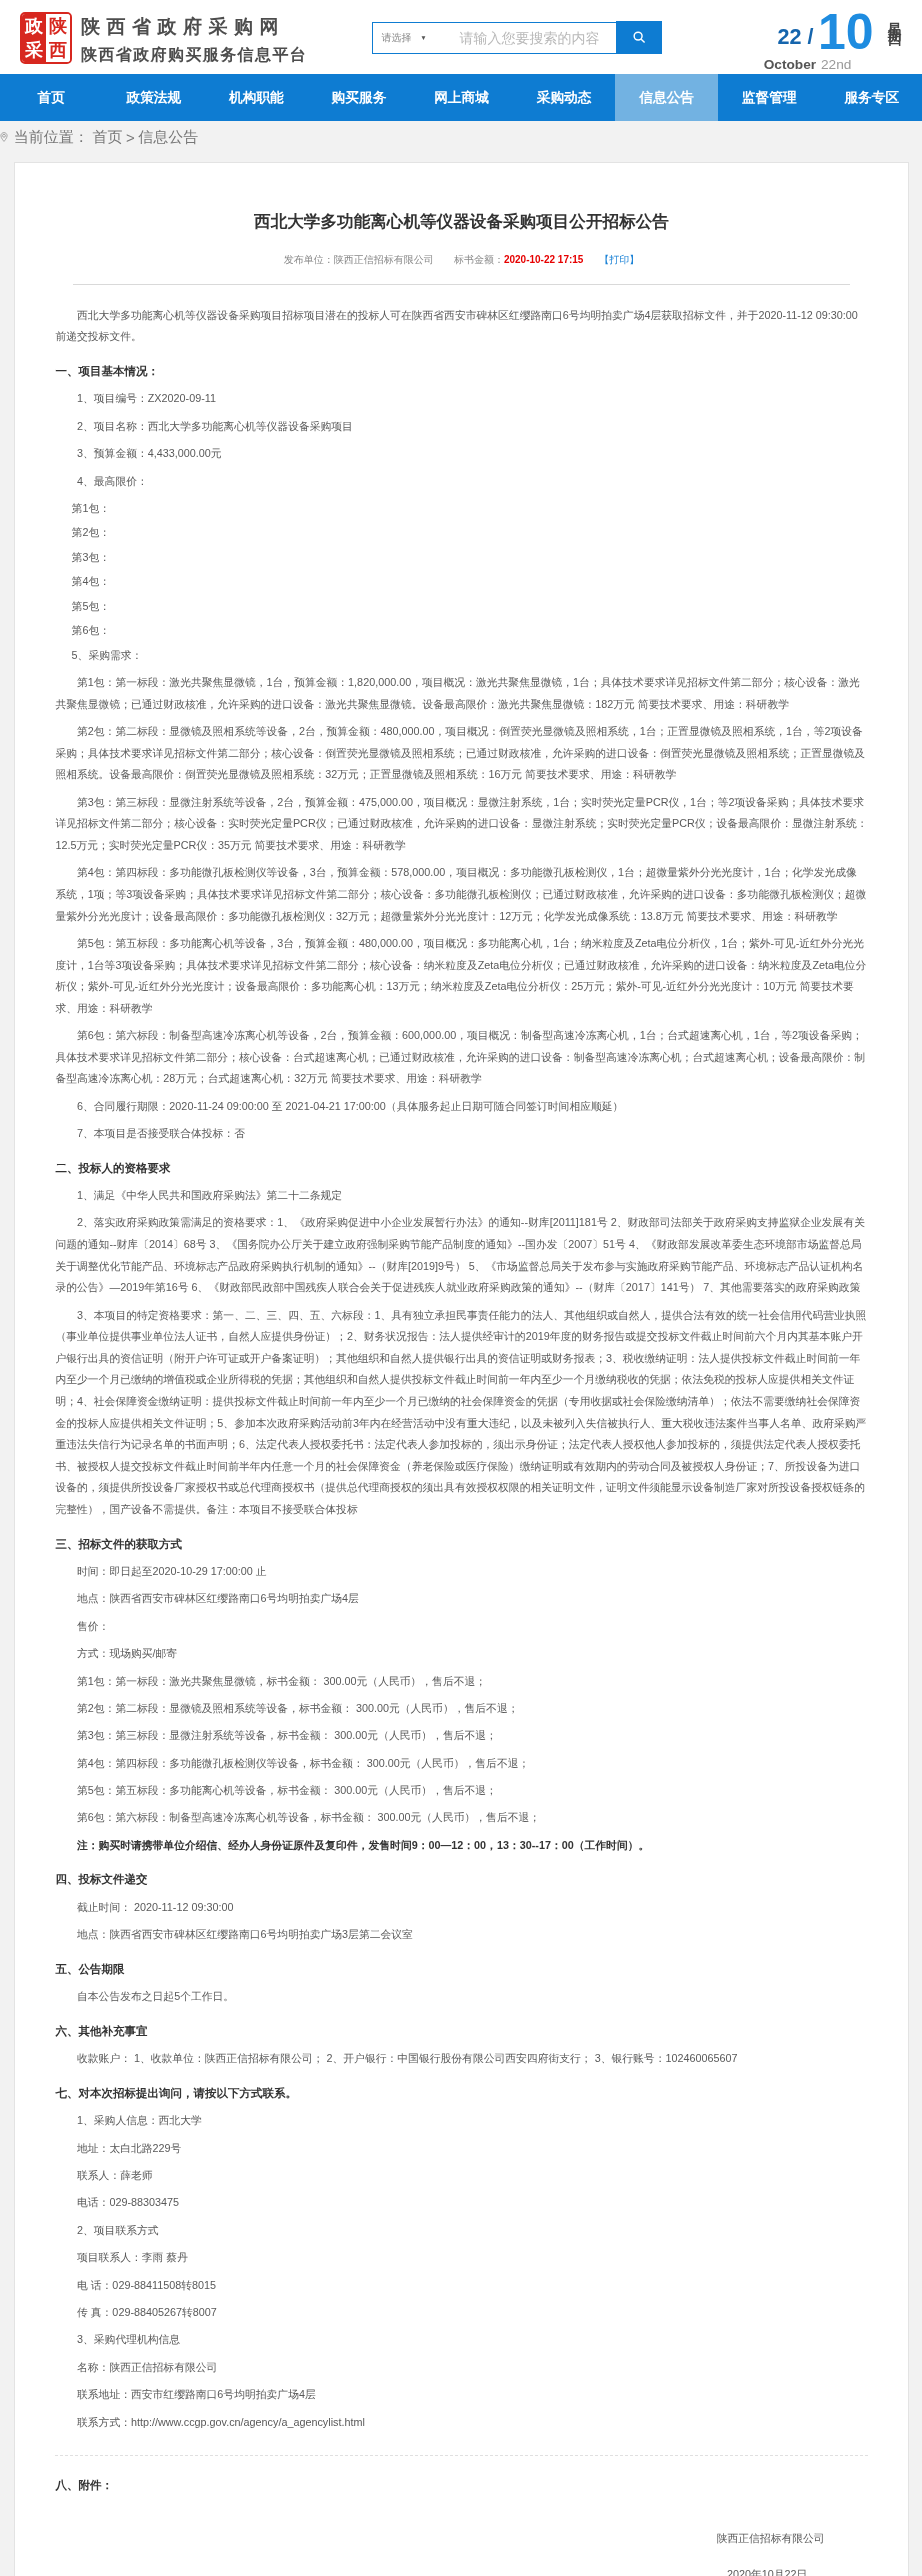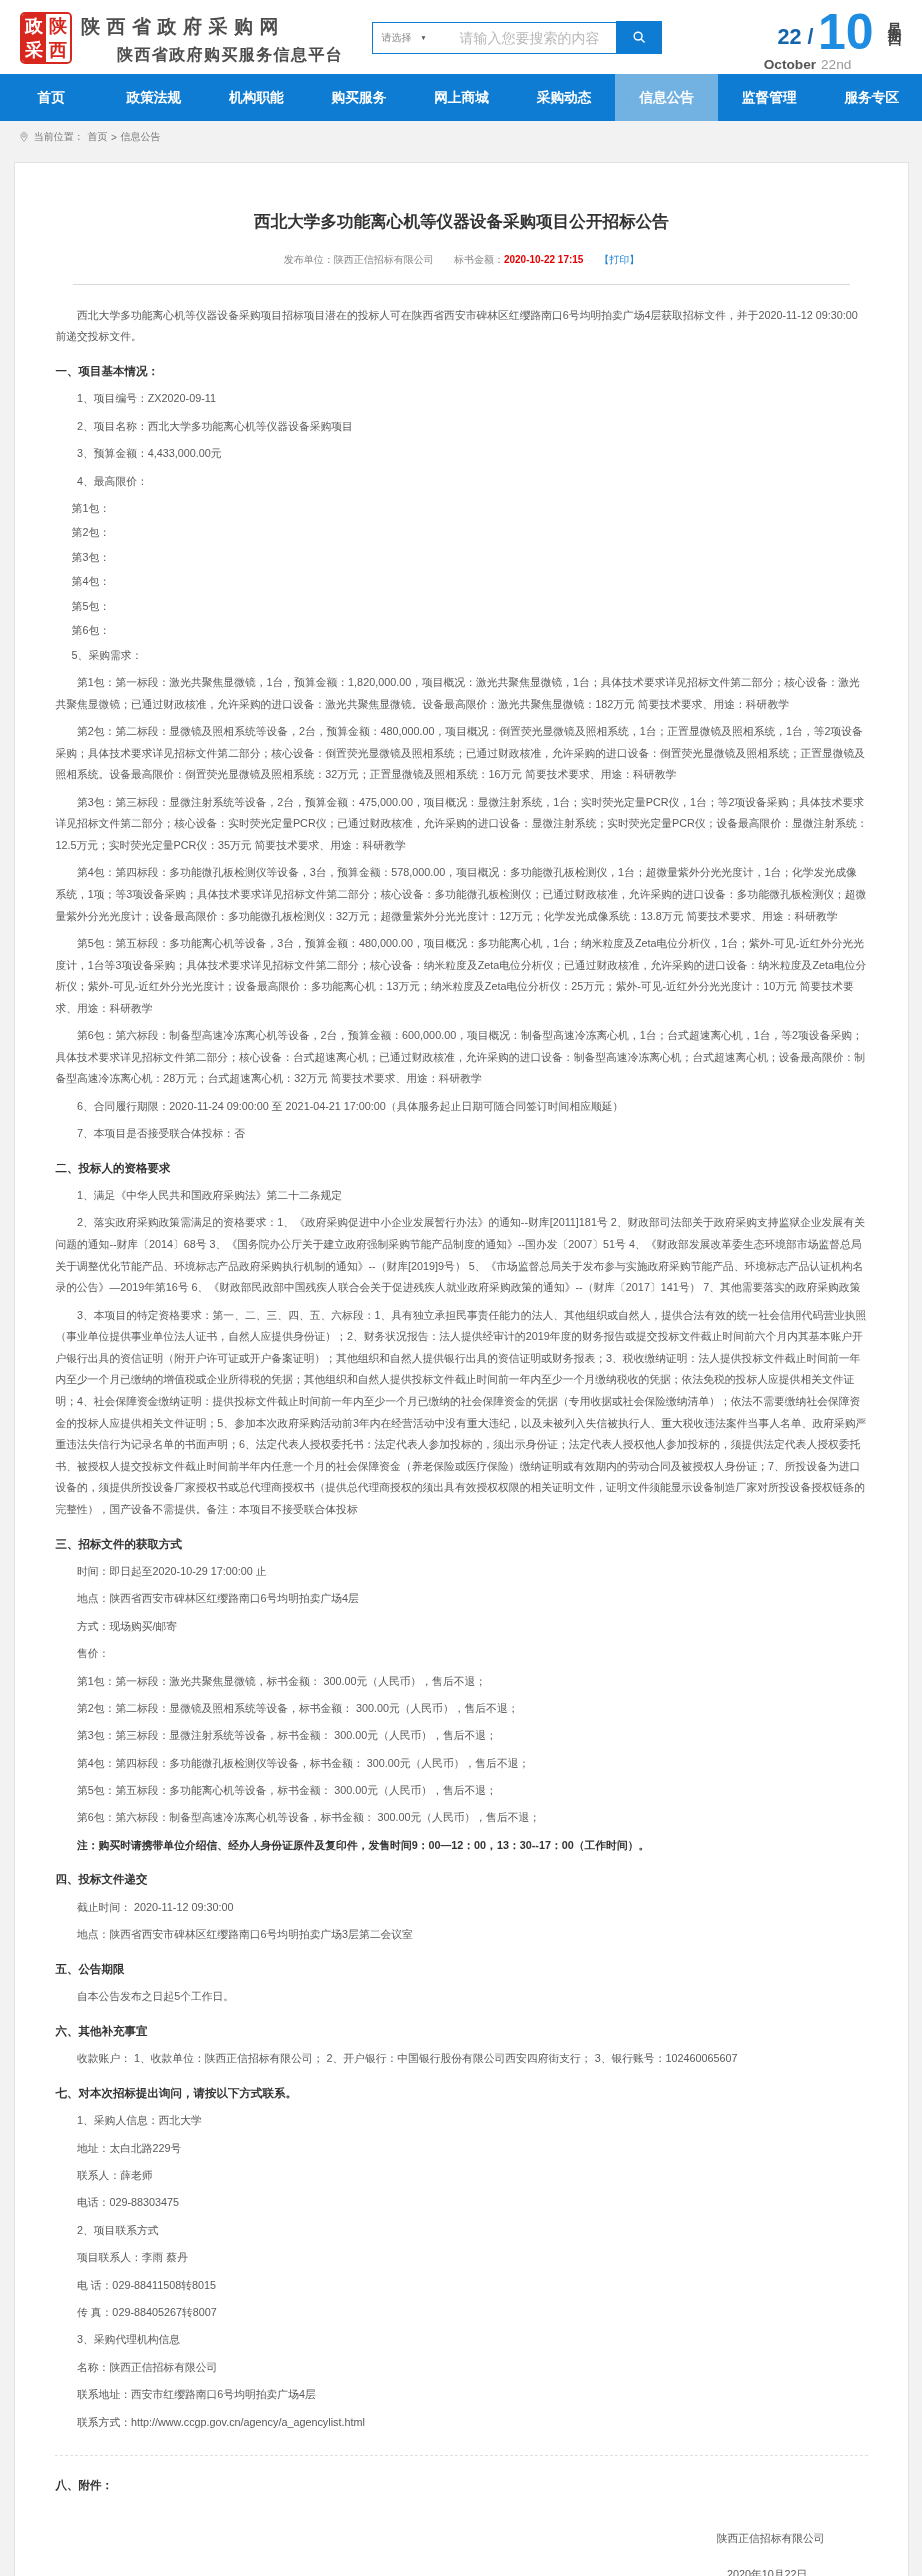--- a/index.html
+++ b/index.html
@@ -6,21 +6,21 @@
   body{width:923px;background:#f2f2f2;font-family:"Liberation Sans","DejaVu Sans",sans-serif;}
   
   .header{height:74px;background:#ffffff;position:relative;}
   .logo{position:absolute;left:20px;top:12.2px;width:48px;height:48px;display:grid;
         grid-template-columns:1fr 1fr;border:2.2px solid #d7271f;border-radius:5px;overflow:hidden;background:#fff;}
   .logo .cell{display:flex;align-items:center;justify-content:center;font-size:18px;font-weight:bold;line-height:1;}
   .logo .red{background:#d7271f;color:#fff;}
   .logo .white{background:#fff;color:#d7271f;}
   .site-titles{position:absolute;left:81px;top:13.7px;}
   .site-title{font-size:19px;color:#4d4d4d;font-weight:bold;letter-spacing:6.5px;}
-  .site-subtitle{font-size:16px;color:#4d4d4d;font-weight:bold;letter-spacing:1.4px;margin-top:5px;margin-left:36px;}
+  .site-subtitle{font-size:16px;color:#4d4d4d;font-weight:bold;letter-spacing:1.4px;margin-top:5px;}
   .search{position:absolute;left:372px;top:21.6px;width:288px;height:30px;border:1.4px solid #0e7cd2;
           background:#fff;display:flex;align-items:stretch;box-sizing:content-box;}
   .search-select{width:72px;display:flex;align-items:center;padding-left:8.6px;color:#888;font-size:10px;cursor:pointer;}
   .search-arrow{font-size:6.5px;color:#555;margin-left:8.6px;}
   .search-input{flex:1;border:none;outline:none;font-size:14px;color:#333;padding-left:5.8px;min-width:0;}
   .search-input::placeholder{color:#b9b9b9;}
   .search-btn{width:46px;background:#0e7cd2;border:none;display:flex;align-items:center;justify-content:center;
               cursor:pointer;margin:-1.4px -1.4px -1.4px 0;}
   .date-block{position:absolute;right:20px;top:8.6px;display:flex;align-items:flex-start;}
   .date-main{text-align:center;}
@@ -31,21 +31,21 @@
   .date-month-name{color:#555;font-weight:bold;}
   .date-ordinal{color:#9a9a9a;margin-left:1px;}
   .weekday{writing-mode:vertical-lr;text-orientation:upright;font-size:13.7px;font-weight:bold;color:#444;
            margin-left:11.5px;letter-spacing:5.8px;margin-top:2.9px;}
   
   .nav{height:47px;background:#0e7cd2;display:flex;}
   .nav a{flex:1;display:flex;align-items:center;justify-content:center;color:#fff;font-size:13.7px;
          font-weight:bold;text-decoration:none;cursor:pointer;}
   .nav a.active{background:#72b2e2;}
   
-  .breadcrumb{height:32px;display:flex;align-items:center;padding-left:20px;font-size:10px;color:#777;gap:3.6px;}
+  .breadcrumb{height:32px;display:flex;align-items:center;font-size:15px;color:#777;gap:3.6px;}
   
   .card{margin:9.4px 14.4px 8.6px;background:#fff;border:0.7px solid #e3e3e3;padding:0 40px 21.6px;
         min-height:2310px;box-sizing:border-box;}
   .article-title{text-align:center;font-size:16.6px;font-weight:bold;color:#333;padding-top:36px;}
   .article-meta{text-align:center;font-size:10px;color:#888;margin-top:20px;}
   .meta-time{color:#e60000;font-weight:bold;}
   .meta-print{color:#1b82d6;margin-left:13px;cursor:pointer;text-decoration:none;}
   .meta-divider{border:none;border-top:0.7px solid #d9d9d9;margin:17.3px 18px 20px;}
   .article-body{font-size:10.8px;line-height:21.6px;color:#595959;}
   .blk-p{margin:5.8px 0;text-indent:2em;}
@@ -157,22 +157,22 @@
     <p class="blk-p">第6包：第六标段：制备型高速冷冻离心机等设备，2台，预算金额：600,000.00，项目概况：制备型高速冷冻离心机，1台；台式超速离心机，1台，等2项设备采购；具体技术要求详见招标文件第二部分；核心设备：台式超速离心机；已通过财政核准，允许采购的进口设备：制备型高速冷冻离心机；台式超速离心机；设备最高限价：制备型高速冷冻离心机：28万元；台式超速离心机：32万元 简要技术要求、用途：科研教学</p>
     <p class="blk-p">6、合同履行期限：2020-11-24 09:00:00 至 2021-04-21 17:00:00（具体服务起止日期可随合同签订时间相应顺延）</p>
     <p class="blk-p">7、本项目是否接受联合体投标：否</p>
     <p class="blk-h">二、投标人的资格要求</p>
     <p class="blk-p">1、满足《中华人民共和国政府采购法》第二十二条规定</p>
     <p class="blk-p">2、落实政府采购政策需满足的资格要求：1、《政府采购促进中小企业发展暂行办法》的通知--财库[2011]181号 2、财政部司法部关于政府采购支持监狱企业发展有关问题的通知--财库〔2014〕68号 3、《国务院办公厅关于建立政府强制采购节能产品制度的通知》--国办发〔2007〕51号 4、《财政部发展改革委生态环境部市场监督总局关于调整优化节能产品、环境标志产品政府采购执行机制的通知》--（财库[2019]9号） 5、《市场监督总局关于发布参与实施政府采购节能产品、环境标志产品认证机构名录的公告》—2019年第16号 6、《财政部民政部中国残疾人联合会关于促进残疾人就业政府采购政策的通知》--（财库〔2017〕141号） 7、其他需要落实的政府采购政策</p>
     <p class="blk-p">3、本项目的特定资格要求：第一、二、三、四、五、六标段：1、具有独立承担民事责任能力的法人、其他组织或自然人，提供合法有效的统一社会信用代码营业执照（事业单位提供事业单位法人证书，自然人应提供身份证）；2、财务状况报告：法人提供经审计的2019年度的财务报告或提交投标文件截止时间前六个月内其基本账户开户银行出具的资信证明（附开户许可证或开户备案证明）；其他组织和自然人提供银行出具的资信证明或财务报表；3、税收缴纳证明：法人提供投标文件截止时间前一年内至少一个月已缴纳的增值税或企业所得税的凭据；其他组织和自然人提供投标文件截止时间前一年内至少一个月缴纳税收的凭据；依法免税的投标人应提供相关文件证明；4、社会保障资金缴纳证明：提供投标文件截止时间前一年内至少一个月已缴纳的社会保障资金的凭据（专用收据或社会保险缴纳清单）；依法不需要缴纳社会保障资金的投标人应提供相关文件证明；5、参加本次政府采购活动前3年内在经营活动中没有重大违纪，以及未被列入失信被执行人、重大税收违法案件当事人名单、政府采购严重违法失信行为记录名单的书面声明；6、法定代表人授权委托书：法定代表人参加投标的，须出示身份证；法定代表人授权他人参加投标的，须提供法定代表人授权委托书、被授权人提交投标文件截止时间前半年内任意一个月的社会保障资金（养老保险或医疗保险）缴纳证明或有效期内的劳动合同及被授权人身份证；7、所投设备为进口设备的，须提供所投设备厂家授权书或总代理商授权书（提供总代理商授权的须出具有效授权权限的相关证明文件，证明文件须能显示设备制造厂家对所投设备授权链条的完整性），国产设备不需提供。备注：本项目不接受联合体投标</p>
     <p class="blk-h">三、招标文件的获取方式</p>
     <p class="blk-p">时间：即日起至2020-10-29 17:00:00 止</p>
     <p class="blk-p">地点：陕西省西安市碑林区红缨路南口6号均明拍卖广场4层</p>
+    <p class="blk-p">售价：</p>
     <p class="blk-p">方式：现场购买/邮寄</p>
-    <p class="blk-p">售价：</p>
     <p class="blk-p">第1包：第一标段：激光共聚焦显微镜，标书金额： 300.00元（人民币），售后不退；</p>
     <p class="blk-p">第2包：第二标段：显微镜及照相系统等设备，标书金额： 300.00元（人民币），售后不退；</p>
     <p class="blk-p">第3包：第三标段：显微注射系统等设备，标书金额： 300.00元（人民币），售后不退；</p>
     <p class="blk-p">第4包：第四标段：多功能微孔板检测仪等设备，标书金额： 300.00元（人民币），售后不退；</p>
     <p class="blk-p">第5包：第五标段：多功能离心机等设备，标书金额： 300.00元（人民币），售后不退；</p>
     <p class="blk-p">第6包：第六标段：制备型高速冷冻离心机等设备，标书金额： 300.00元（人民币），售后不退；</p>
     <p class="blk-note">注：购买时请携带单位介绍信、经办人身份证原件及复印件，发售时间9：00—12：00，13：30--17：00（工作时间）。</p>
     <p class="blk-h">四、投标文件递交</p>
     <p class="blk-p">截止时间： 2020-11-12 09:30:00</p>
     <p class="blk-p">地点：陕西省西安市碑林区红缨路南口6号均明拍卖广场3层第二会议室</p>

